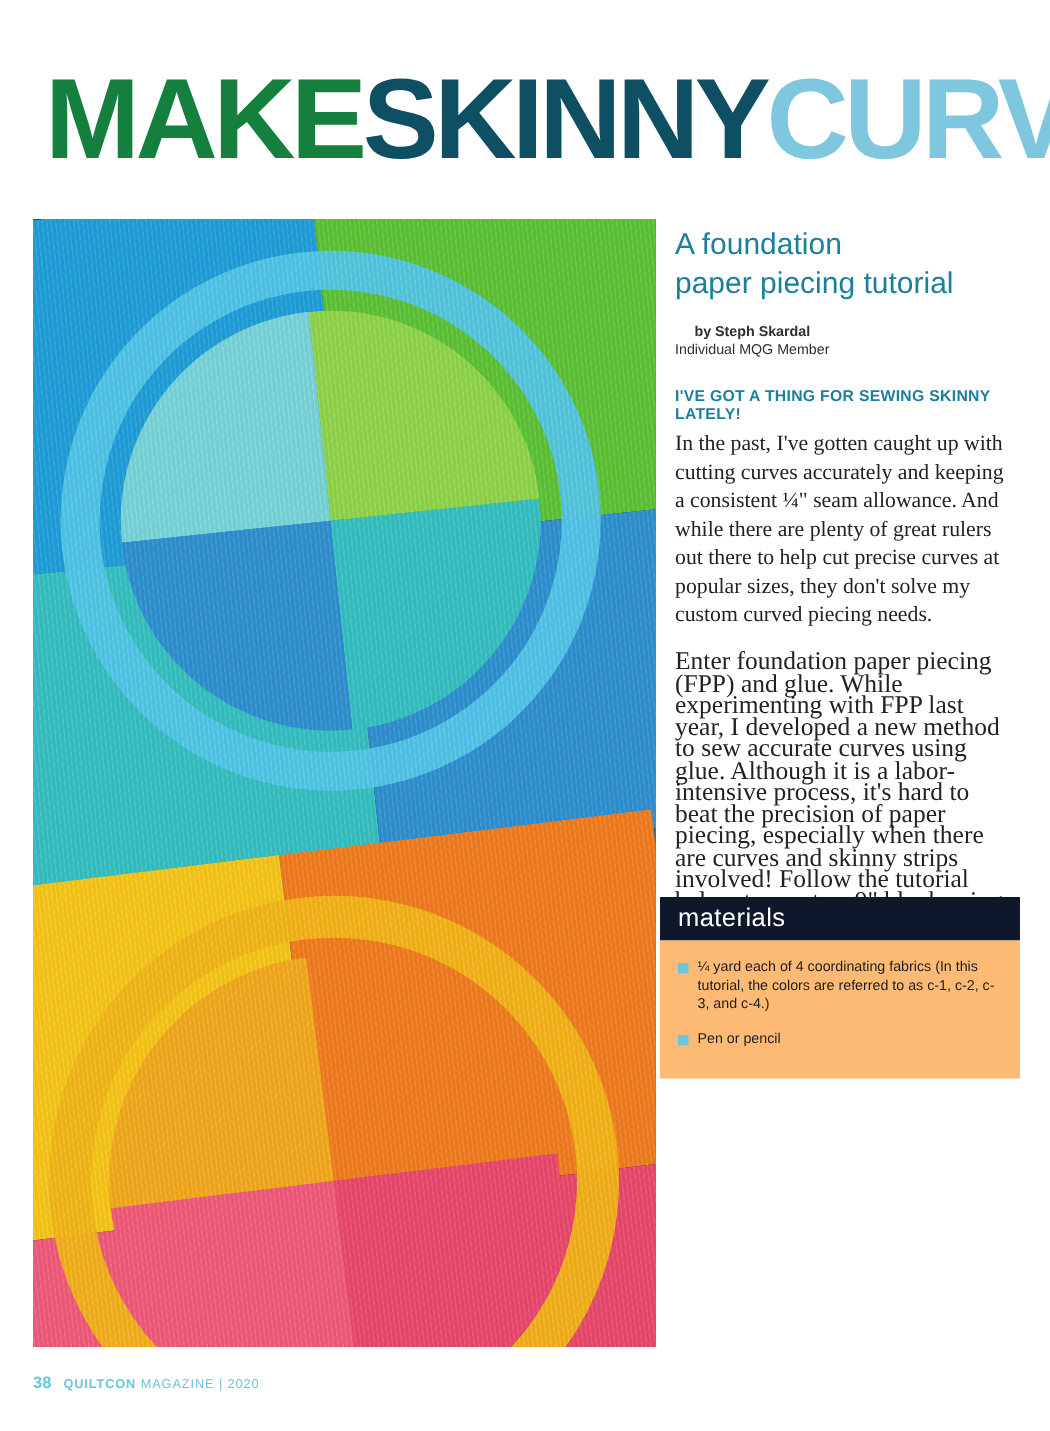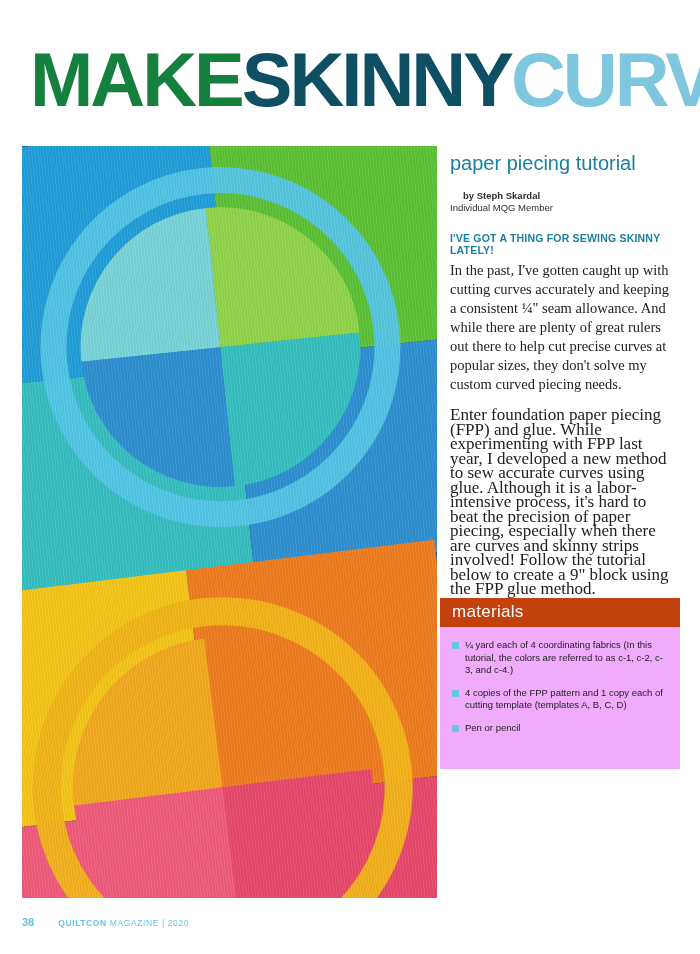--- a/index.html
+++ b/index.html
@@ -201,29 +201,29 @@
   }
 
   
   .materials {
     position: absolute;
     left: 440px;
     top: 598px;
     width: 240px;
   }
   .materials-head {
-    background: #c2410c;
+    background: #0f172a;
     color: #ffffff;
     font-size: 17px;
     padding: 4px 0 5px 12px;
     letter-spacing: 0.3px;
   }
   .materials-body {
-    background: #f0abfc;
-    padding: 12px 14px 24px 12px;
+    background: #fdba74;
+    padding: 12px 14px 9px 12px;
   }
   .mat-item {
     display: flex;
     align-items: flex-start;
     margin-bottom: 10px;
   }
   .mat-item:last-child { margin-bottom: 11px; }
   .bullet {
     width: 7px; height: 7px;
     background: #6cc5de;
@@ -236,21 +236,20 @@
     color: #1d1d1d;
   }
 
   
   .footer {
     position: absolute;
     left: 22px;
     bottom: 26px;
     display: flex;
     align-items: baseline;
-    gap: 16px;
   }
   .folio {
     color: #6cc5de;
     font-weight: bold;
     font-size: 11px;
     margin-right: 8px;
   }
   .footer-text {
     color: #6cc5de;
     font-size: 8.5px;
@@ -302,44 +301,41 @@
         <div class="ring-quad c-orange" style="left:50%;top:0;"></div>
         <div class="ring-quad c-pink" style="left:0;top:50%;"></div>
         <div class="ring-quad c-magenta" style="left:50%;top:50%;"></div>
       </div>
       <div class="texture"></div>
     </div>
   </div>
 
   <div class="col-right">
     <div class="deck">
+      <div>A foundation</div>
       <div>paper piecing tutorial</div>
     </div>
     <div class="byline">
       <div class="bold">by Steph Skardal</div>
       <div>Individual MQG Member</div>
     </div>
     <div class="kicker">I'VE GOT A THING FOR SEWING SKINNY LATELY!</div>
     <p class="lede">In the past, I've gotten caught up with cutting curves accurately and keeping a consistent ¼" seam allowance. And while there are plenty of great rulers out there to help cut precise curves at popular sizes, they don't solve my custom curved piecing needs.</p>
     <p class="body-copy">Enter foundation paper piecing (FPP) and glue. While experimenting with FPP last year, I developed a new method to sew accurate curves using glue. Although it is a labor-intensive process, it's hard to beat the precision of paper piecing, especially when there are curves and skinny strips involved! Follow the tutorial below to create a 9" block using the FPP glue method.</p>
   </div>
 
   <div class="materials">
     <div class="materials-head">materials</div>
     <div class="materials-body">
       <div class="mat-item">
         <span class="bullet"></span>
         <span class="mat-text">¼ yard each of 4 coordinating fabrics (In this tutorial, the colors are referred to as c-1, c-2, c-3, and c-4.)</span>
       </div>
       <div class="mat-item">
         <span class="bullet"></span>
-        <span class="mat-text">4 copies of the FPP pattern and 1 copy each of cutting template (templates A, B, C, D)</span>
-      </div>
-      <div class="mat-item">
-        <span class="bullet"></span>
         <span class="mat-text">Pen or pencil</span>
       </div>
     </div>
   </div>
 
   <div class="footer">
     <span class="folio">38</span>
     <span class="footer-text"><span class="bold">QUILTCON</span> <span>MAGAZINE | 2020</span></span>
   </div>
 

